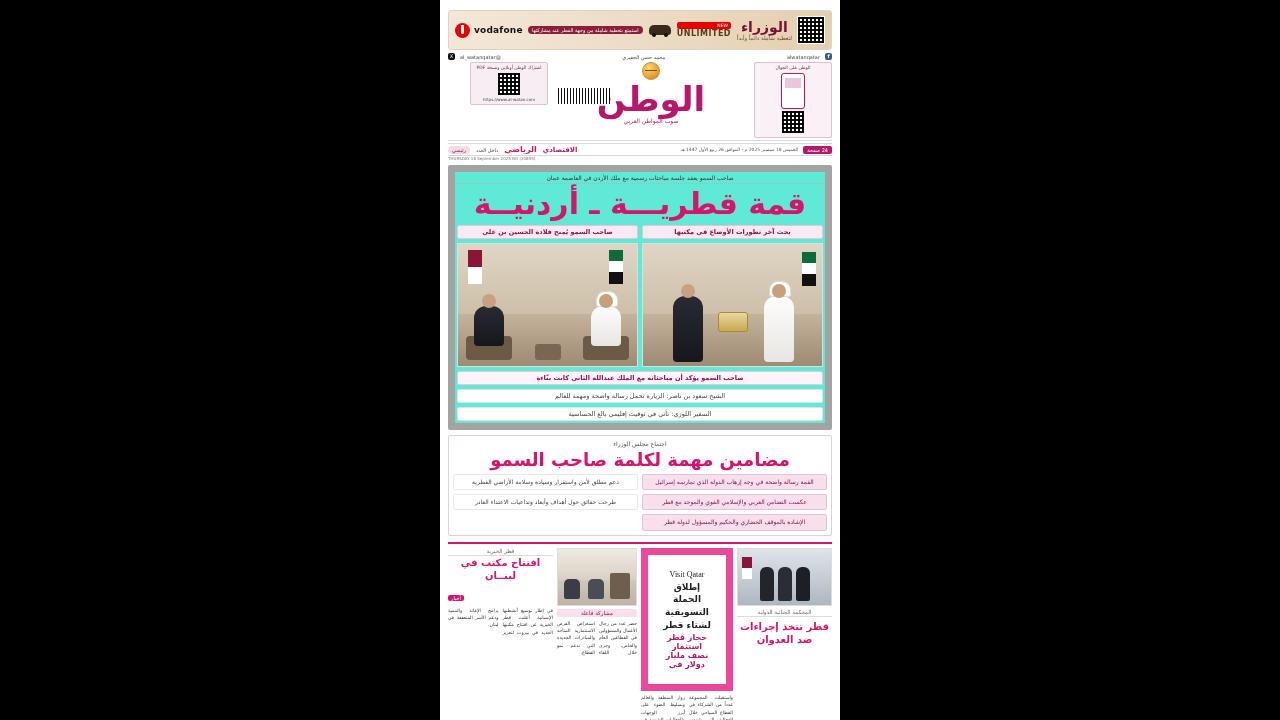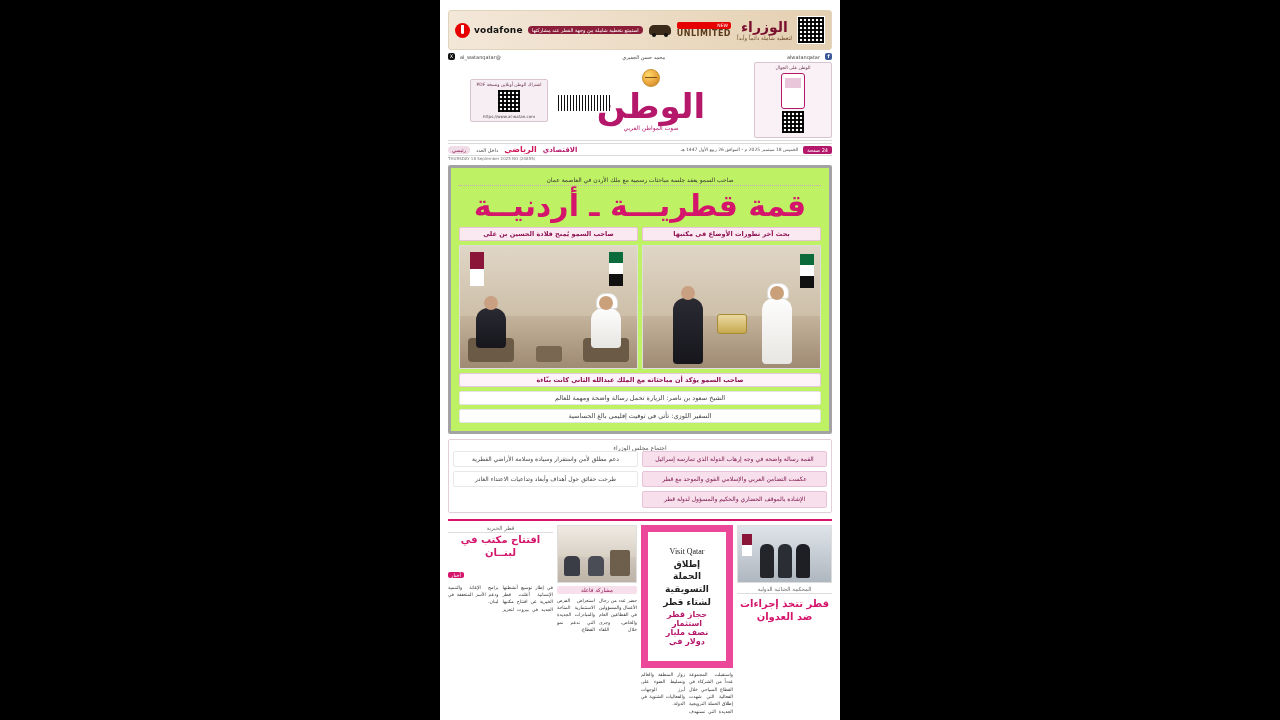--- a/index.html
+++ b/index.html
@@ -43,21 +43,21 @@
   .car{width:22px;height:10px;border-radius:5px 5px 3px 3px;background:#3a2a1a;position:relative;}
   .car:after{content:"";position:absolute;left:3px;bottom:-2px;width:4px;height:4px;border-radius:50%;background:#111;}
   .car:before{content:"";position:absolute;right:3px;bottom:-2px;width:4px;height:4px;border-radius:50%;background:#111;}
 
   
   .masthead{margin:3px 8px 0 8px;border-bottom:1px solid #d9d9d9;padding-bottom:2px;}
   .mh-top{display:flex;justify-content:space-between;align-items:center;font-size:5px;color:#444;direction:rtl;}
   .mh-social{display:flex;gap:5px;align-items:center;}
   .fb{width:7px;height:7px;border-radius:2px;background:#3b5998;color:#fff;font-size:5px;text-align:center;line-height:7px;font-weight:bold;}
   .xic{width:7px;height:7px;border-radius:2px;background:#111;color:#fff;font-size:5px;text-align:center;line-height:7px;}
-  .mh-main{display:flex;align-items:center;gap:4px;margin-top:2px;padding-left:22px;}
+  .mh-main{display:flex;align-items:flex-start;gap:4px;margin-top:2px;padding-left:22px;}
   .mh-side{width:78px;border:1px solid #d8c3cf;border-radius:2px;padding:2px;box-sizing:border-box;}
   .mh-side.left{background:#f7eef3;}
   .mh-side.right{background:#f9f1f5;}
   .mh-center{flex:1;text-align:center;position:relative;}
   .title-ar{
     font-family:"DejaVu Sans","Liberation Sans",sans-serif;
     font-size:34px;font-weight:bold;color:#b5186a;direction:rtl;line-height:1;
     margin-top:2px;letter-spacing:-1px;
   }
   .title-sub{font-size:6px;color:#b5186a;direction:rtl;margin-top:1px;}
@@ -89,22 +89,22 @@
   .nav-pages{background:#b5186a;color:#fff;font-size:5px;padding:1px 4px;border-radius:2px;}
   .nav-date{font-size:4.5px;color:#555;direction:rtl;}
   .nav-left{display:flex;align-items:center;gap:6px;}
   .nav-econ{color:#b5186a;font-size:7px;font-weight:bold;direction:rtl;}
   .nav-sport{color:#d11a5b;font-size:8px;font-weight:bold;direction:rtl;}
   .nav-inside{font-size:5px;color:#444;direction:rtl;}
   .nav-badge{background:#f0dde8;color:#8e1352;font-size:5px;padding:1px 4px;border-radius:6px;}
 
   
   .hero{
-    margin:4px 8px 0 8px;border:3px solid #a3a3a3;border-radius:2px;padding:8px;
-    background:#bef264;
+    margin:4px 8px 0 8px;border:7px solid #a3a3a3;border-radius:2px;padding:2px;
+    background:#5eead4;
   }
   .hero-kicker{
     font-size:6px;color:#333;direction:rtl;text-align:center;border-bottom:1px dotted #c9a8bb;padding-bottom:2px;
   }
   .hero-title{
     font-size:30px;font-weight:bold;color:#d4156b;direction:rtl;text-align:center;
     line-height:1.15;margin:3px 0 3px;letter-spacing:-.5px;
   }
   .hero-subrow{display:flex;gap:4px;direction:rtl;}
   .hero-sub{
@@ -282,20 +282,21 @@
         </div>
       </div>
 
       <div class="hero-bar alt">صاحب السمو يؤكد أن مباحثاته مع الملك عبدالله الثاني كانت بنّاءة</div>
       <div class="hero-bar plain">الشيخ سعود بن ناصر: الزيارة تحمل رسالة واضحة ومهمة للعالم</div>
       <div class="hero-bar plain">السفير اللوزي: تأتي في توقيت إقليمي بالغ الحساسية</div>
     </div>
 
     <div class="cabinet">
       <div class="cab-kicker">اجتماع مجلس الوزراء</div>
+      <div class="cab-title">مضامين مهمة لكلمة صاحب السمو</div>
       <div class="cab-grid">
         <div class="cab-col">
           <div class="cab-item">القمة رسالة واضحة في وجه إرهاب الدولة الذي تمارسه إسرائيل</div>
           <div class="cab-item">عكست التضامن العربي والإسلامي القوي والموحد مع قطر</div>
           <div class="cab-item">الإشادة بالموقف الحضاري والحكيم والمسؤول لدولة قطر</div>
         </div>
         <div class="cab-col">
           <div class="cab-item white">دعم مطلق لأمن واستقرار وسيادة وسلامة الأراضي القطرية</div>
           <div class="cab-item white">طرحت حقائق حول أهداف وأبعاد وتداعيات الاعتداء الغادر</div>
         </div>

